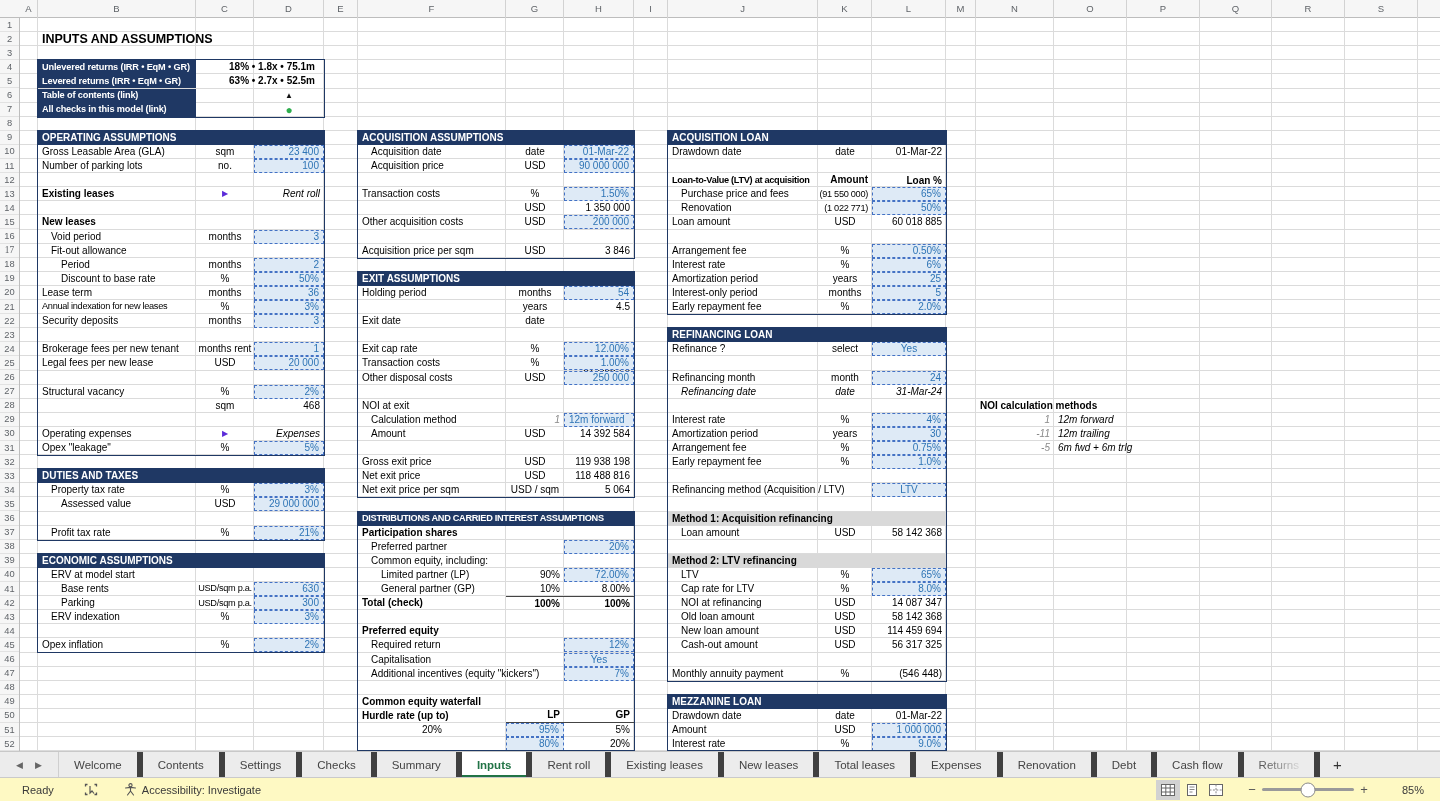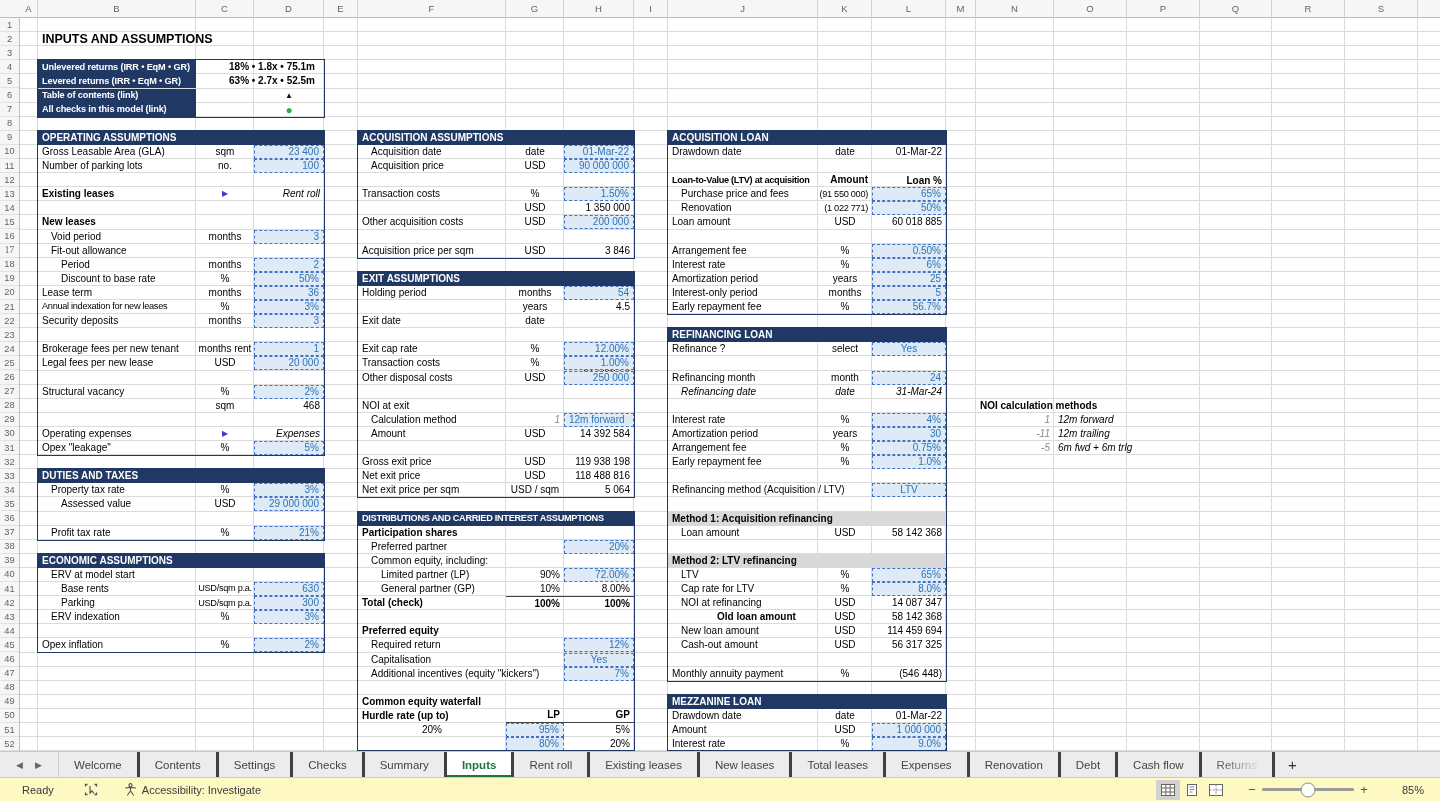--- a/index.html
+++ b/index.html
@@ -46,21 +46,21 @@
   .cs-tri   { justify-content:center; font-size:8px; color:#111; }
   .cs-tight { font-size:9.2px; letter-spacing:-0.3px; }
   .cs-bt    { border-top:1px solid #444; }
   .cs-bb    { border-bottom:1px solid #444; }
 
   
   #tabbar { position:absolute; left:0; top:751px; width:1440px; height:26px; background:#ECECEC; border-top:1px solid #C8C8C8; box-sizing:border-box; display:flex; align-items:stretch; font-size:11.5px; color:#444; z-index:6; }
   #tabnav { width:58px; display:flex; align-items:center; justify-content:center; gap:12px; color:#666; font-size:9px; }
   #tabnav span { cursor:pointer; }
   #tabs { display:flex; align-items:stretch; }
-  .tab { display:flex; align-items:center; padding:0 15px; border-right:3px solid #404040; cursor:pointer; }
+  .tab { display:flex; align-items:center; padding:0 15px; border-right:6px solid #404040; cursor:pointer; }
   .tab:first-child { border-left:1px solid #CFCFCF; }
   .tab.active { background:#fff; color:#217346; font-weight:bold; box-shadow:inset 0 -2px 0 #217346; }
   .tab.faded span { background:linear-gradient(90deg,#5a5a5a 20%,#cfcfcf 95%); -webkit-background-clip:text; background-clip:text; color:transparent; }
   #addtab { display:flex; align-items:center; padding:0 13px; font-size:15px; color:#333; cursor:pointer; }
 
   
   #statusbar { position:absolute; left:0; top:777px; width:1440px; height:24px; background:#fef9c3; border-top:1px solid #CACACA; box-sizing:border-box; display:flex; align-items:center; font-size:11px; color:#3a3a3a; z-index:6; }
   #sb-ready { margin-left:22px; }
   .sb-icon { display:flex; align-items:center; }
   #sb-selmode { margin-left:30px; }
@@ -412,21 +412,21 @@
       <div class="cell cs-unit" style="left: 798px; top: 239.7px; width: 54px; height: 14.1px;">%</div>
       <div class="cell cs-inp" style="left: 852px; top: 239.7px; width: 74px; height: 14.1px;">6%</div>
       <div class="cell cs-lbl" style="left: 648px; top: 253.8px; width: 150px; height: 14.1px;">Amortization period</div>
       <div class="cell cs-unit" style="left: 798px; top: 253.8px; width: 54px; height: 14.1px;">years</div>
       <div class="cell cs-inp" style="left: 852px; top: 253.8px; width: 74px; height: 14.1px;">25</div>
       <div class="cell cs-lbl" style="left: 648px; top: 267.9px; width: 150px; height: 14.1px;">Interest-only period</div>
       <div class="cell cs-unit" style="left: 798px; top: 267.9px; width: 54px; height: 14.1px;">months</div>
       <div class="cell cs-inp" style="left: 852px; top: 267.9px; width: 74px; height: 14.1px;">5</div>
       <div class="cell cs-lbl" style="left: 648px; top: 282px; width: 150px; height: 14.1px;">Early repayment fee</div>
       <div class="cell cs-unit" style="left: 798px; top: 282px; width: 54px; height: 14.1px;">%</div>
-      <div class="cell cs-inp" style="left: 852px; top: 282px; width: 74px; height: 14.1px;">56.7%</div>
+      <div class="cell cs-inp" style="left: 852px; top: 282px; width: 74px; height: 14.1px;">2.0%</div>
       <div class="cell cs-sechdr" style="left: 648px; top: 310.2px; width: 278px; height: 14.1px;">REFINANCING LOAN</div>
       <div class="cell cs-lbl" style="left: 648px; top: 324.3px; width: 150px; height: 14.1px;">Refinance ?</div>
       <div class="cell cs-unit" style="left: 798px; top: 324.3px; width: 54px; height: 14.1px;">select</div>
       <div class="cell cs-inp cs-ctr" style="left: 852px; top: 324.3px; width: 74px; height: 14.1px;">Yes</div>
       <div class="cell cs-lbl" style="left: 648px; top: 352.5px; width: 150px; height: 14.1px;">Refinancing month</div>
       <div class="cell cs-unit" style="left: 798px; top: 352.5px; width: 54px; height: 14.1px;">month</div>
       <div class="cell cs-inp" style="left: 852px; top: 352.5px; width: 74px; height: 14.1px;">24</div>
       <div class="cell cs-lbl cs-i1 cs-i" style="left: 648px; top: 366.6px; width: 150px; height: 14.1px;">Refinancing date</div>
       <div class="cell cs-unit cs-i" style="left: 798px; top: 366.6px; width: 54px; height: 14.1px;">date</div>
       <div class="cell cs-calc cs-i" style="left: 852px; top: 366.6px; width: 74px; height: 14.1px;">31-Mar-24</div>
@@ -451,21 +451,21 @@
       <div class="cell cs-grayhdr" style="left: 648px; top: 535.8px; width: 278px; height: 14.1px;">Method 2: LTV refinancing</div>
       <div class="cell cs-lbl cs-i1" style="left: 648px; top: 549.9px; width: 150px; height: 14.1px;">LTV</div>
       <div class="cell cs-unit" style="left: 798px; top: 549.9px; width: 54px; height: 14.1px;">%</div>
       <div class="cell cs-inp" style="left: 852px; top: 549.9px; width: 74px; height: 14.1px;">65%</div>
       <div class="cell cs-lbl cs-i1" style="left: 648px; top: 564px; width: 150px; height: 14.1px;">Cap rate for LTV</div>
       <div class="cell cs-unit" style="left: 798px; top: 564px; width: 54px; height: 14.1px;">%</div>
       <div class="cell cs-inp" style="left: 852px; top: 564px; width: 74px; height: 14.1px;">8.0%</div>
       <div class="cell cs-lbl cs-i1" style="left: 648px; top: 578.1px; width: 150px; height: 14.1px;">NOI at refinancing</div>
       <div class="cell cs-unit" style="left: 798px; top: 578.1px; width: 54px; height: 14.1px;">USD</div>
       <div class="cell cs-calc" style="left: 852px; top: 578.1px; width: 74px; height: 14.1px;">14 087 347</div>
-      <div class="cell cs-lbl cs-i1" style="left: 684px; top: 592.2px; width: 150px; height: 14.1px; font-weight: bold;">Old loan amount</div>
+      <div class="cell cs-lbl cs-i1" style="left: 648px; top: 592.2px; width: 150px; height: 14.1px;">Old loan amount</div>
       <div class="cell cs-unit" style="left: 798px; top: 592.2px; width: 54px; height: 14.1px;">USD</div>
       <div class="cell cs-calc" style="left: 852px; top: 592.2px; width: 74px; height: 14.1px;">58 142 368</div>
       <div class="cell cs-lbl cs-i1" style="left: 648px; top: 606.3px; width: 150px; height: 14.1px;">New loan amount</div>
       <div class="cell cs-unit" style="left: 798px; top: 606.3px; width: 54px; height: 14.1px;">USD</div>
       <div class="cell cs-calc" style="left: 852px; top: 606.3px; width: 74px; height: 14.1px;">114 459 694</div>
       <div class="cell cs-lbl cs-i1" style="left: 648px; top: 620.4px; width: 150px; height: 14.1px;">Cash-out amount</div>
       <div class="cell cs-unit" style="left: 798px; top: 620.4px; width: 54px; height: 14.1px;">USD</div>
       <div class="cell cs-calc" style="left: 852px; top: 620.4px; width: 74px; height: 14.1px;">56 317 325</div>
       <div class="cell cs-lbl" style="left: 648px; top: 648.6px; width: 150px; height: 14.1px;">Monthly annuity payment</div>
       <div class="cell cs-unit" style="left: 798px; top: 648.6px; width: 54px; height: 14.1px;">%</div>

